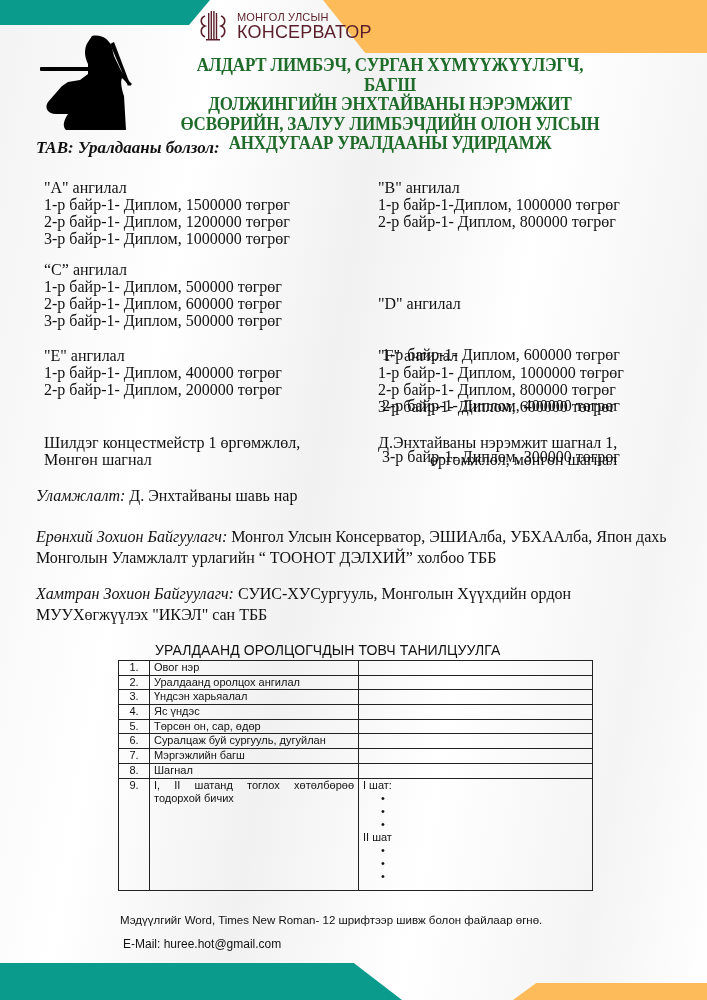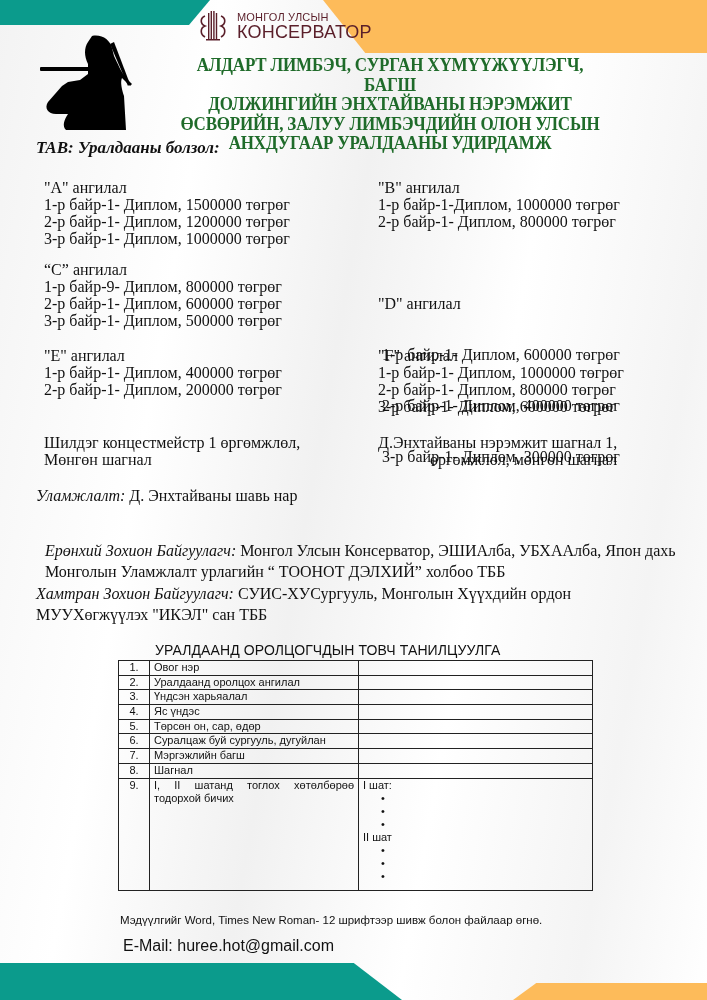--- a/index.html
+++ b/index.html
@@ -43,21 +43,21 @@
   table.form { position:absolute; left:118px; top:660px; width:475px; border-collapse:collapse;
     font-family:"Liberation Sans", sans-serif; font-size:11px; }
   table.form td { border:1px solid #222; padding:0 4px; height:13.7px; vertical-align:top; line-height:13px; }
   table.form td.num { width:22px; text-align:center; }
   table.form td.lbl { width:200px; }
   table.form tr.last td { height:111px; }
   .stage-label { display:block; }
   .bullet { display:block; padding-left:18px; line-height:13px; font-size:11px; }
 
   .note { left:120px; top:914px; font-family:"Liberation Sans", sans-serif; font-size:11.5px; }
-  .email { left:123px; top:937px; font-family:"Liberation Sans", sans-serif; font-size:16px; }
+  .email { left:123px; top:937px; font-family:"Liberation Sans", sans-serif; font-size:12px; }
 </style>
 </head>
 <body>
 
 <div class="abs shape-teal-top"></div>
 <div class="abs shape-orange-top"></div>
 <div class="abs shape-teal-bot"></div>
 <div class="abs shape-orange-bot"></div>
 
 <div class="abs logo">
@@ -103,21 +103,21 @@
   <div>2-р байр-1- Диплом, 1200000 төгрөг</div>
   <div>3-р байр-1- Диплом, 1000000 төгрөг</div>
 </div>
 <div class="cat" style="left:378px; top:179px;">
   <div>"B" ангилал</div>
   <div>1-р байр-1-Диплом, 1000000 төгрөг</div>
   <div>2-р байр-1- Диплом, 800000 төгрөг</div>
 </div>
 <div class="cat" style="left:44px; top:261px;">
   <div>“C” ангилал</div>
-  <div>1-р байр-9- Диплом, 800000 төгрөг</div>
+  <div>1-р байр-1- Диплом, 500000 төгрөг</div>
   <div>2-р байр-1- Диплом, 600000 төгрөг</div>
   <div>3-р байр-1- Диплом, 500000 төгрөг</div>
 </div>
 <div class="cat" style="left:378px; top:261px; white-space:pre;">
   <div>"D" ангилал</div>
   <div> 1-р байр-1- Диплом, 600000 төгрөг</div>
   <div> 2-р байр-1- Диплом, 400000 төгрөг</div>
   <div> 3-р байр-1- Диплом, 300000 төгрөг</div>
 </div>
 <div class="cat" style="left:44px; top:347px;">
@@ -137,21 +137,21 @@
   <div>Мөнгөн шагнал</div>
 </div>
 <div class="cat" style="left:378px; top:434px;text-align:right;">
   <div>Д.Энхтайваны нэрэмжит шагнал 1,</div>
   <div>өргөмжлөл, мөнгөн шагнал</div>
 </div>
 
 <div class="para" style="top:485px;">
   <i>Уламжлалт:</i><span> Д. Энхтайваны шавь нар</span>
 </div>
-<div class="para" style="top:540px;margin-left:9px;">
+<div class="para" style="top:526px;">
   <i>Ерөнхий Зохион Байгуулагч:</i><span> Монгол Улсын Консерватор, ЭШИАлба, УБХААлба, Япон дахь Монголын Уламжлалт урлагийн “ ТООНОТ ДЭЛХИЙ” холбоо ТББ</span>
 </div>
 <div class="para" style="top:583px;">
   <i>Хамтран Зохион Байгуулагч:</i><span> СУИС-ХУСургууль, Монголын Хүүхдийн ордон МУУХөгжүүлэх "ИКЭЛ" сан ТББ</span>
 </div>
 
 <div class="abs form-title">УРАЛДААНД ОРОЛЦОГЧДЫН ТОВЧ ТАНИЛЦУУЛГА</div>
 <table class="form">
   <tbody>
       <tr>

